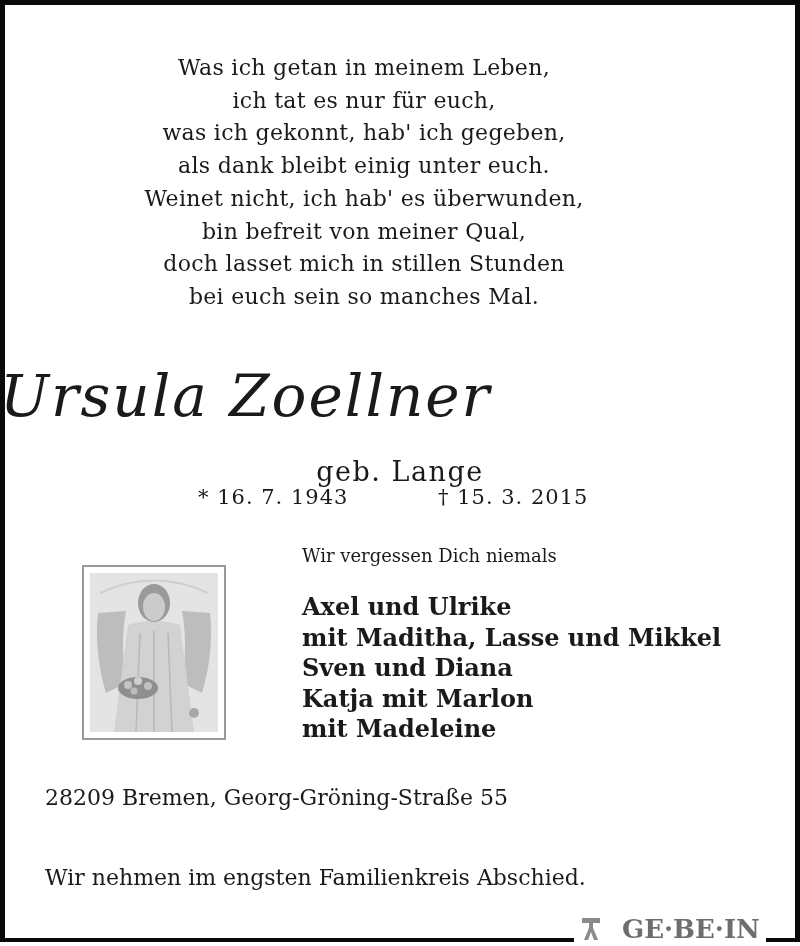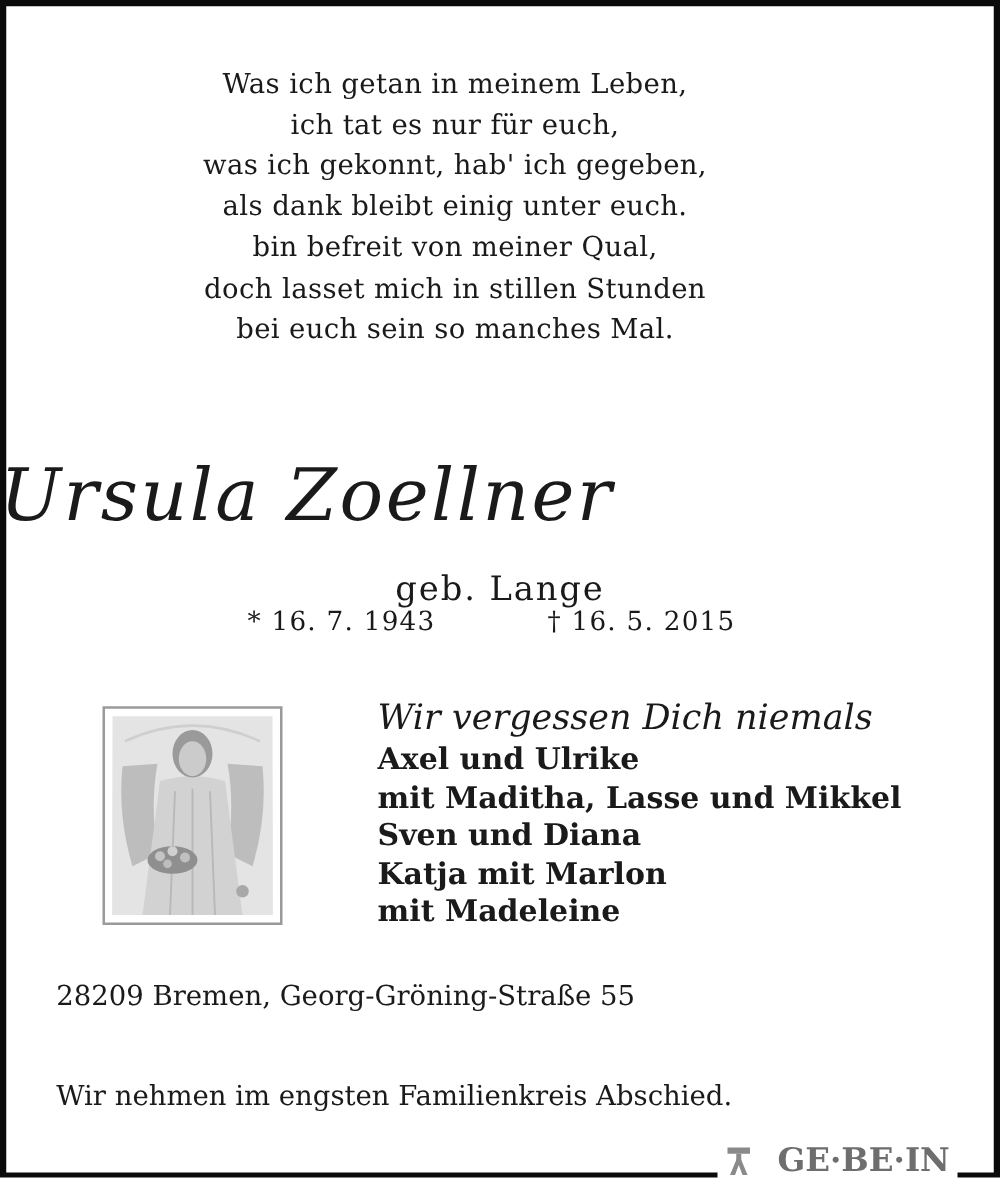--- a/index.html
+++ b/index.html
@@ -41,21 +41,21 @@
       position: absolute; left: 82px; top: 565px; width: 144px; height: 175px;
       box-sizing: border-box; border: 2px solid #9a9a9a; background: #fff;
       padding: 6px;
     }
     .photo-inner {
       width: 100%; height: 100%;
       background: linear-gradient(180deg, #e9e9e9 0%, #d6d6d6 60%, #cfcfcf 100%);
       position: relative; overflow: hidden;
     }
     .family-intro {
-      position: absolute; left: 302px; top: 557px; font-size: 28px; font-style: italic;
+      position: absolute; left: 302px; top: 545px; font-size: 18px;
     }
     .family {
       position: absolute; left: 302px; top: 592px; font-size: 24px;
       font-weight: bold; line-height: 30.5px;
     }
     .family div { white-space: nowrap; }
     .address {
       position: absolute; left: 45px; top: 785px; font-size: 22px;
     }
     .farewell {
@@ -73,29 +73,30 @@
 </head>
 <body>
 
 <div class="frame"></div>
 
 <div class="poem txt">
   <div>Was ich getan in meinem Leben,</div>
   <div>ich tat es nur für euch,</div>
   <div>was ich gekonnt, hab' ich gegeben,</div>
   <div>als dank bleibt einig unter euch.</div>
+  <div>Weinet nicht, ich hab' es überwunden,</div>
   <div>bin befreit von meiner Qual,</div>
   <div>doch lasset mich in stillen Stunden</div>
   <div>bei euch sein so manches Mal.</div>
 </div>
 
 <div class="name txt">Ursula Zoellner</div>
 <div class="nee txt">geb. Lange</div>
 <div class="dates born txt">* 16. 7. 1943</div>
-<div class="dates died txt">† 16. 5. 2015</div>
+<div class="dates died txt">† 15. 3. 2015</div>
 
 <div class="photo">
   <div class="photo-inner">
     <svg width="128" height="159" viewBox="0 0 128 159">
       <rect x="0" y="0" width="128" height="159" fill="#e4e4e4"></rect>
       <path d="M10 20 Q64 -5 118 20" stroke="#cfcfcf" stroke-width="2" fill="none"></path>
 
       <path d="M8 40 Q4 80 16 120 L36 110 Q30 70 36 38 Z" fill="#bdbdbd"></path>
       <path d="M120 40 Q124 80 112 120 L92 110 Q98 70 92 38 Z" fill="#bdbdbd"></path>
 

